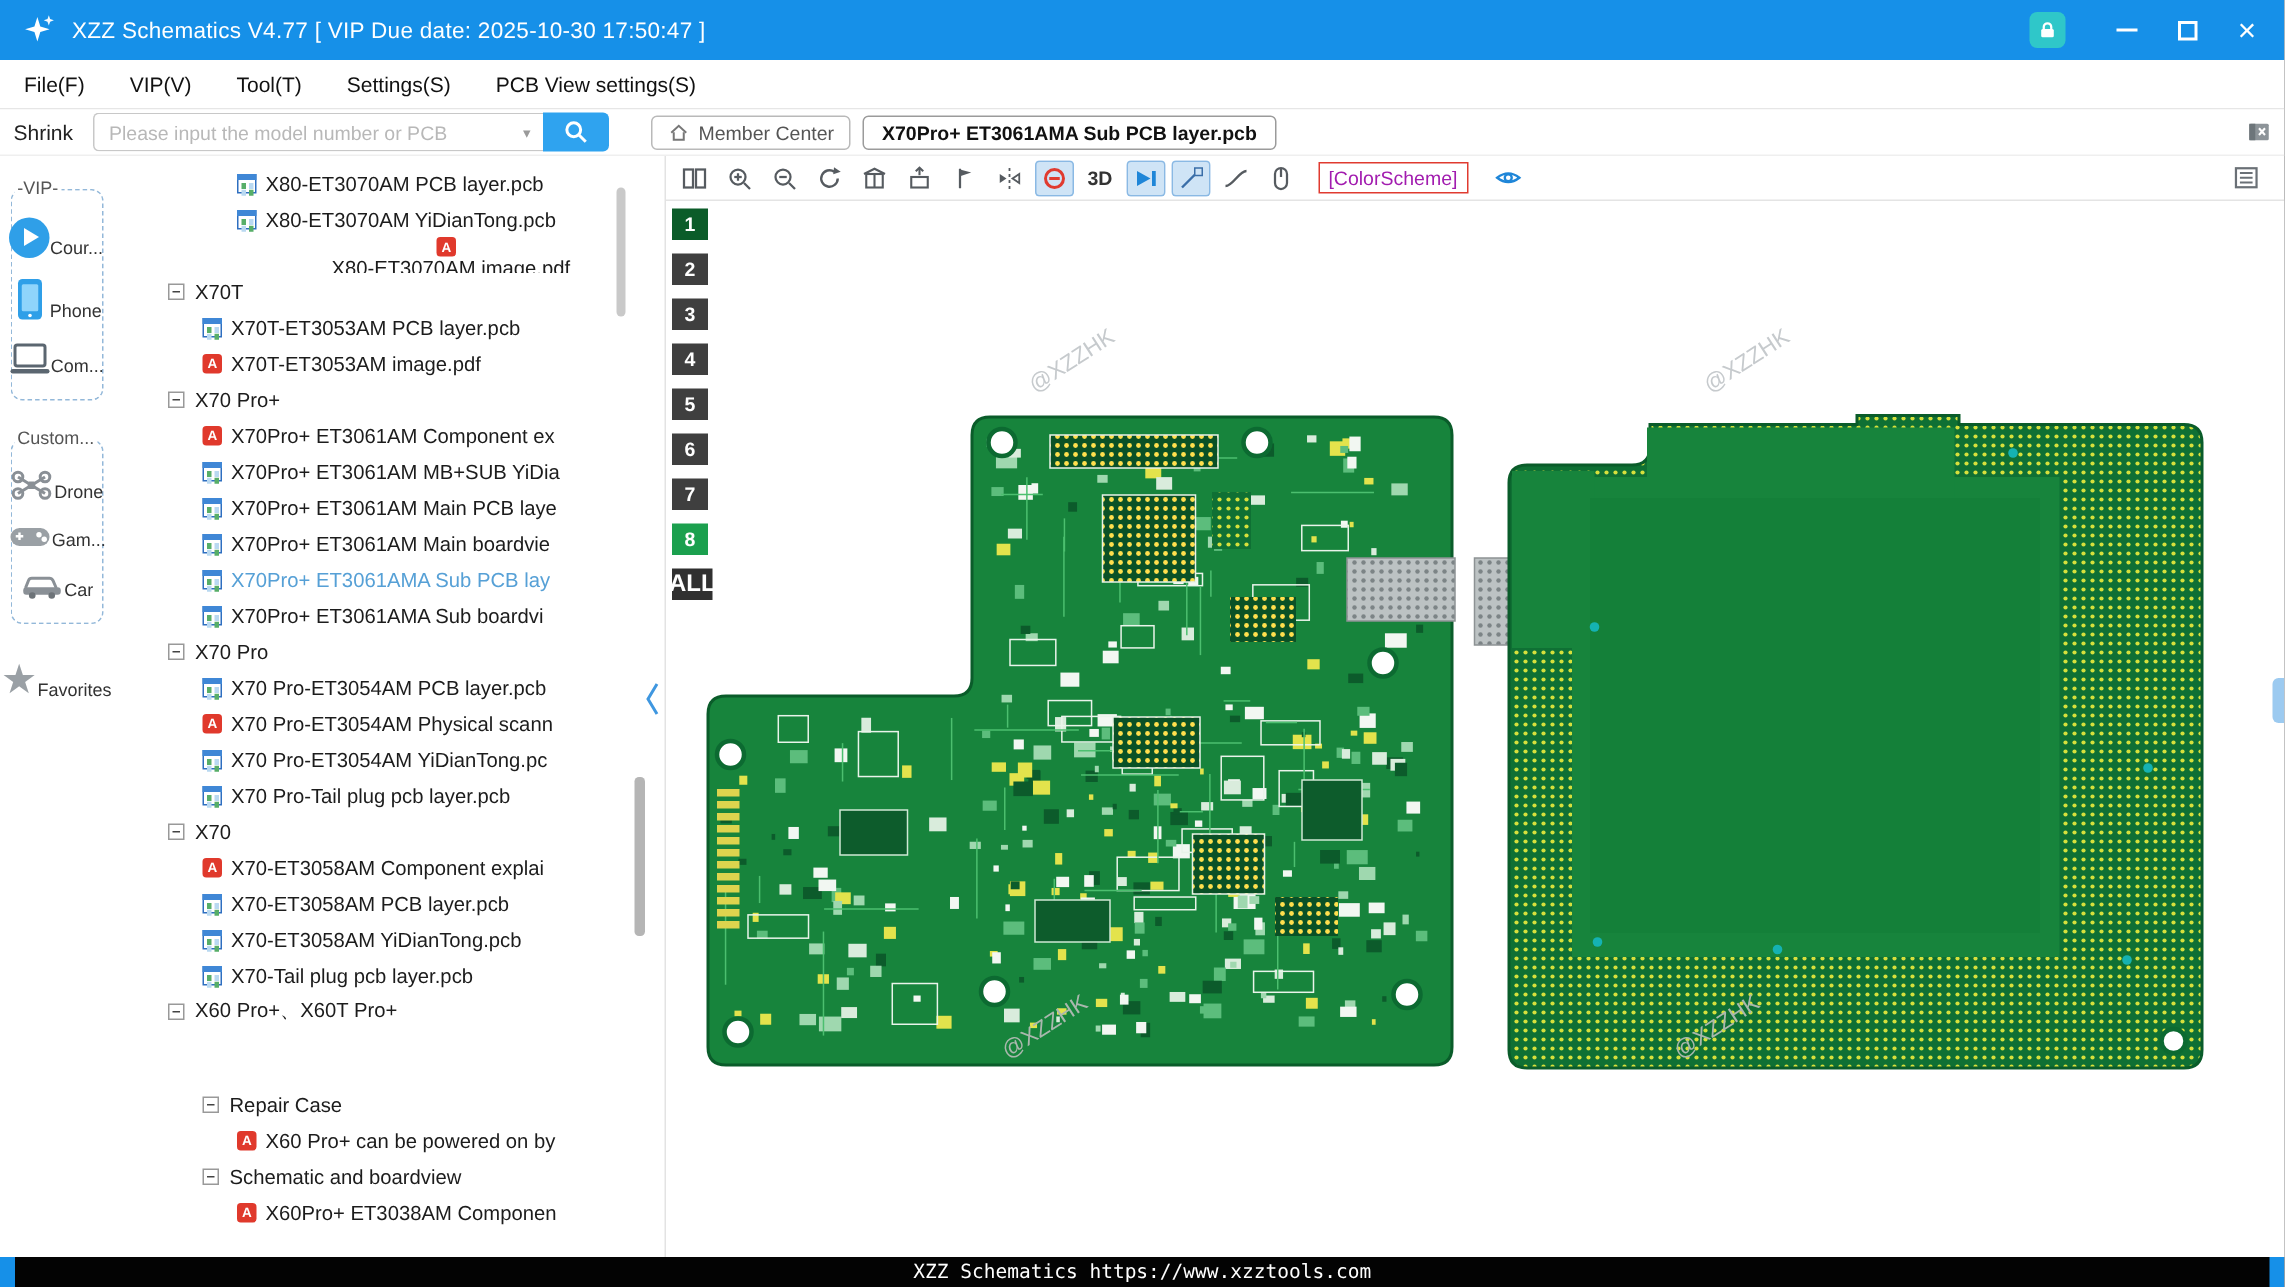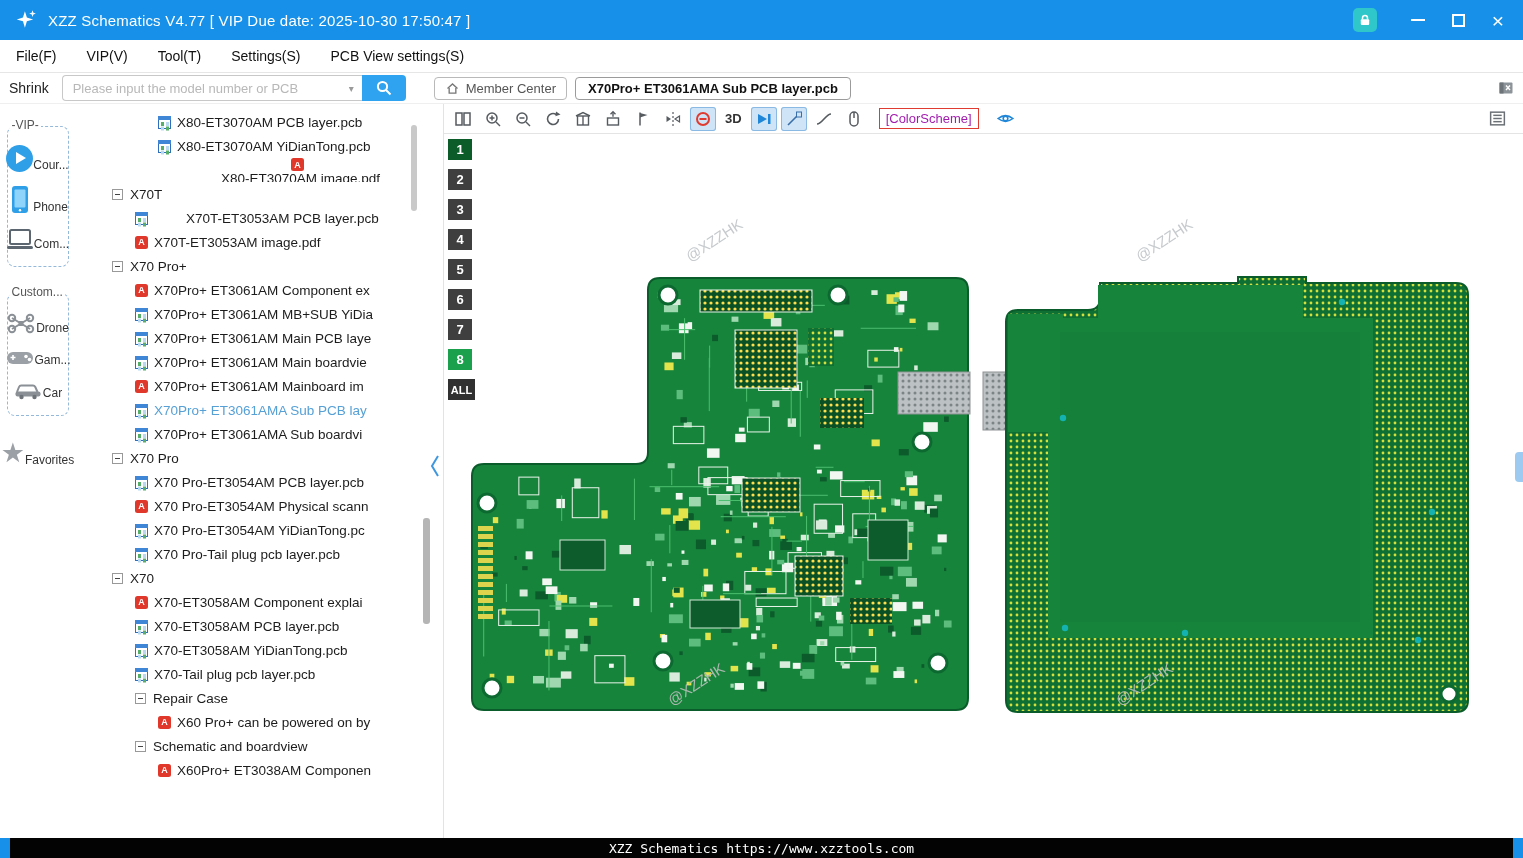--- a/index.html
+++ b/index.html
@@ -103,21 +103,21 @@
   .eye-pad{margin-left:10px}
   .ct-spacer{flex:1}
   .layers-right{margin-right:16px;cursor:pointer;display:flex}
 
   .viewer{flex:1;position:relative;background:#fff;overflow:hidden}
   .layer-col{position:absolute;left:4px;top:5px;display:flex;flex-direction:column;z-index:2}
   .layer{width:24px;height:21px;margin-bottom:9px;display:flex;align-items:center;justify-content:center;
          color:#fff;font-weight:bold;font-size:13px;background:#3f3f3f;cursor:pointer;flex:none}
   .ly-darkgreen{background:#0b5c29}
   .ly-green{background:#1ba04e}
-  .ly-darker{background:#303030;width:27px;font-size:11px}
+  .ly-darker{background:#303030;width:27px;font-size:16px}
   #pcb-svg{position:absolute;inset:0;width:100%;height:100%}
   .wm{fill:#c6cacd;font-size:15px}
   .wm2{fill:#aab8ae;font-size:15px}
 
   
   .statusbar{position:absolute;bottom:0;left:0;width:100%;height:20px;background:#030303;
              display:flex;align-items:center;justify-content:center;
              font-family:"DejaVu Sans Mono",monospace;font-size:13px;color:#fff}
   .statusbar::before,.statusbar::after{content:"";position:absolute;bottom:0;width:10px;height:20px;background:#1690e8}
   .statusbar::before{left:0}
@@ -277,21 +277,21 @@
           <div class="tree-item" style="padding-left: 83px; flex-direction: column;">
 
     <span class="ficon pdf"></span>
     <span class="tlabel">X80-ET3070AM image.pdf</span>
   </div>
           <div class="tree-item" style="padding-left: 37px;">
     <span class="toggle"></span>
 
     <span class="tlabel">X70T</span>
   </div>
-          <div class="tree-item" style="padding-left: 60px; gap: 32px;">
+          <div class="tree-item" style="padding-left: 60px;">
 
     <span class="ficon pcb"></span>
     <span class="tlabel">X70T-ET3053AM PCB layer.pcb</span>
   </div>
           <div class="tree-item" style="padding-left: 60px;">
 
     <span class="ficon pdf"></span>
     <span class="tlabel">X70T-ET3053AM image.pdf</span>
   </div>
           <div class="tree-item" style="padding-left: 37px;">
@@ -312,25 +312,20 @@
           <div class="tree-item" style="padding-left: 60px;">
 
     <span class="ficon pcb"></span>
     <span class="tlabel">X70Pro+ ET3061AM Main PCB laye</span>
   </div>
           <div class="tree-item" style="padding-left: 60px;">
 
     <span class="ficon pcb"></span>
     <span class="tlabel">X70Pro+ ET3061AM Main boardvie</span>
   </div>
-          <div class="tree-item" style="padding-left: 60px;">
-
-    <span class="ficon pdf"></span>
-    <span class="tlabel">X70Pro+ ET3061AM Mainboard im</span>
-  </div>
           <div class="tree-item selected" style="padding-left: 60px;">
 
     <span class="ficon pcb"></span>
     <span class="tlabel">X70Pro+ ET3061AMA Sub PCB lay</span>
   </div>
           <div class="tree-item" style="padding-left: 60px;">
 
     <span class="ficon pcb"></span>
     <span class="tlabel">X70Pro+ ET3061AMA Sub boardvi</span>
   </div>
@@ -377,21 +372,26 @@
           <div class="tree-item" style="padding-left: 60px;">
 
     <span class="ficon pcb"></span>
     <span class="tlabel">X70-ET3058AM YiDianTong.pcb</span>
   </div>
           <div class="tree-item" style="padding-left: 60px;">
 
     <span class="ficon pcb"></span>
     <span class="tlabel">X70-Tail plug pcb layer.pcb</span>
   </div>
-          <div class="tree-item" style="padding-left: 60px;">
+          <div class="tree-item" style="padding-left: 37px;">
+    <span class="toggle"></span>
+
+    <span class="tlabel">X60 Pro+、X60T Pro+</span>
+  </div>
+          <div class="tree-item" style="padding-left: 60px; margin-top: 38px;">
     <span class="toggle"></span>
 
     <span class="tlabel">Repair Case</span>
   </div>
           <div class="tree-item" style="padding-left: 83px;">
 
     <span class="ficon pdf"></span>
     <span class="tlabel">X60 Pro+ can be powered on by</span>
   </div>
           <div class="tree-item" style="padding-left: 60px;">

